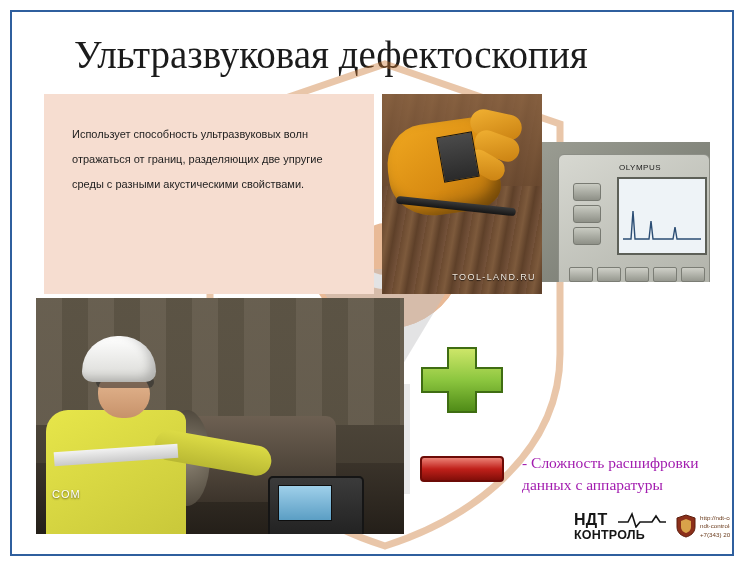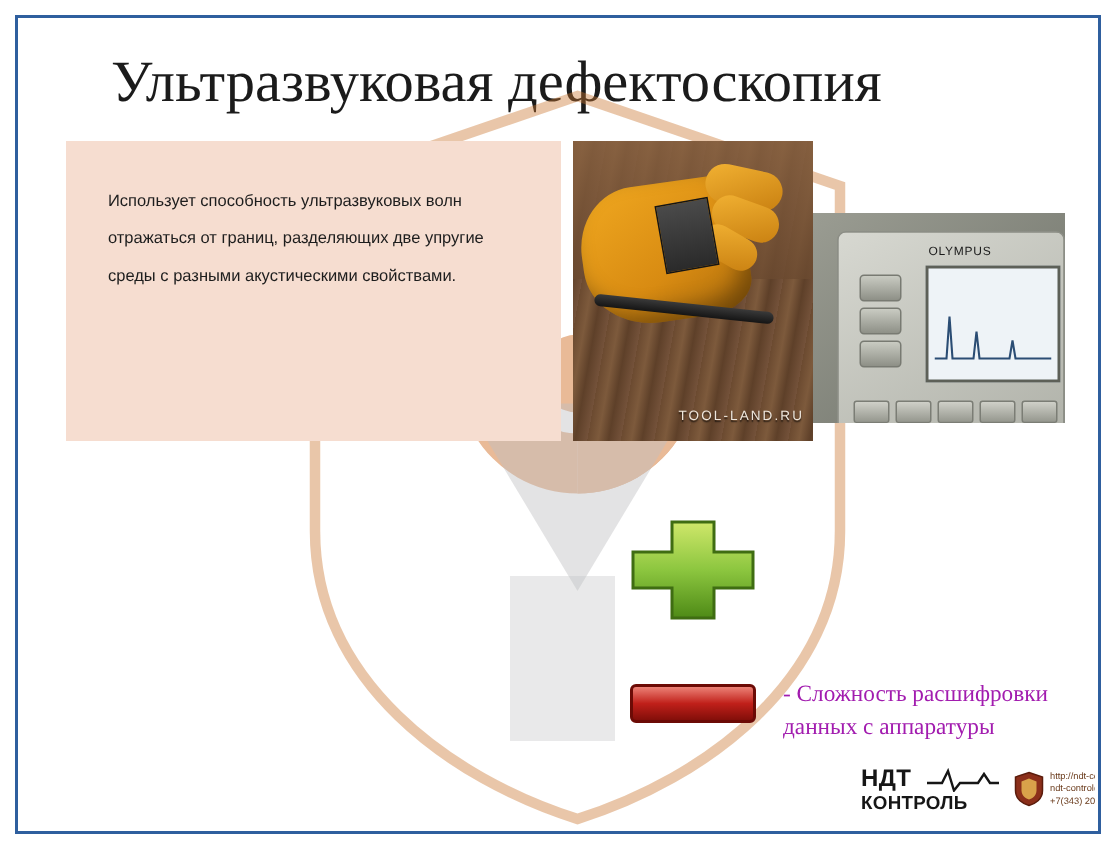--- a/index.html
+++ b/index.html
@@ -326,20 +326,37 @@
         <div class="dev-key" style="left:32px;top:20px;"></div>
         <div class="dev-key" style="left:60px;top:20px;"></div>
         <div class="dev-key" style="left:88px;top:20px;"></div>
         <div class="dev-key" style="left:116px;top:20px;"></div>
         <div class="dev-key" style="left:18px;top:40px;width:40px;"></div>
         <div class="dev-key" style="left:70px;top:40px;width:40px;"></div>
       </div>
     </div>
   </div>
 
+  <div class="photo-worker">
+    <div class="w-bg"></div>
+    <div class="w-wall"></div>
+    <div class="w-floor"></div>
+    <div class="w-pipe"></div>
+    <div class="w-flange"></div>
+    <div class="w-vest"></div>
+    <div class="w-arm"></div>
+    <div class="w-stripe"></div>
+    <div class="w-face"></div>
+    <div class="w-glasses"></div>
+    <div class="w-helmet"></div>
+    <div class="w-instr">
+          <div class="w-instr-scr"></div>
+        </div>
+    <div class="w-logo">COM</div>
+  </div>
 
   <div class="plus">
     <svg viewBox="0 0 88 70" width="88" height="70" xmlns="http://www.w3.org/2000/svg">
       <defs>
         <linearGradient id="gp" x1="0" y1="0" x2="0" y2="1">
           <stop offset="0" stop-color="#cfe76a"></stop>
           <stop offset="0.5" stop-color="#8cc63f"></stop>
           <stop offset="1" stop-color="#4e8a16"></stop>
         </linearGradient>
       </defs>

